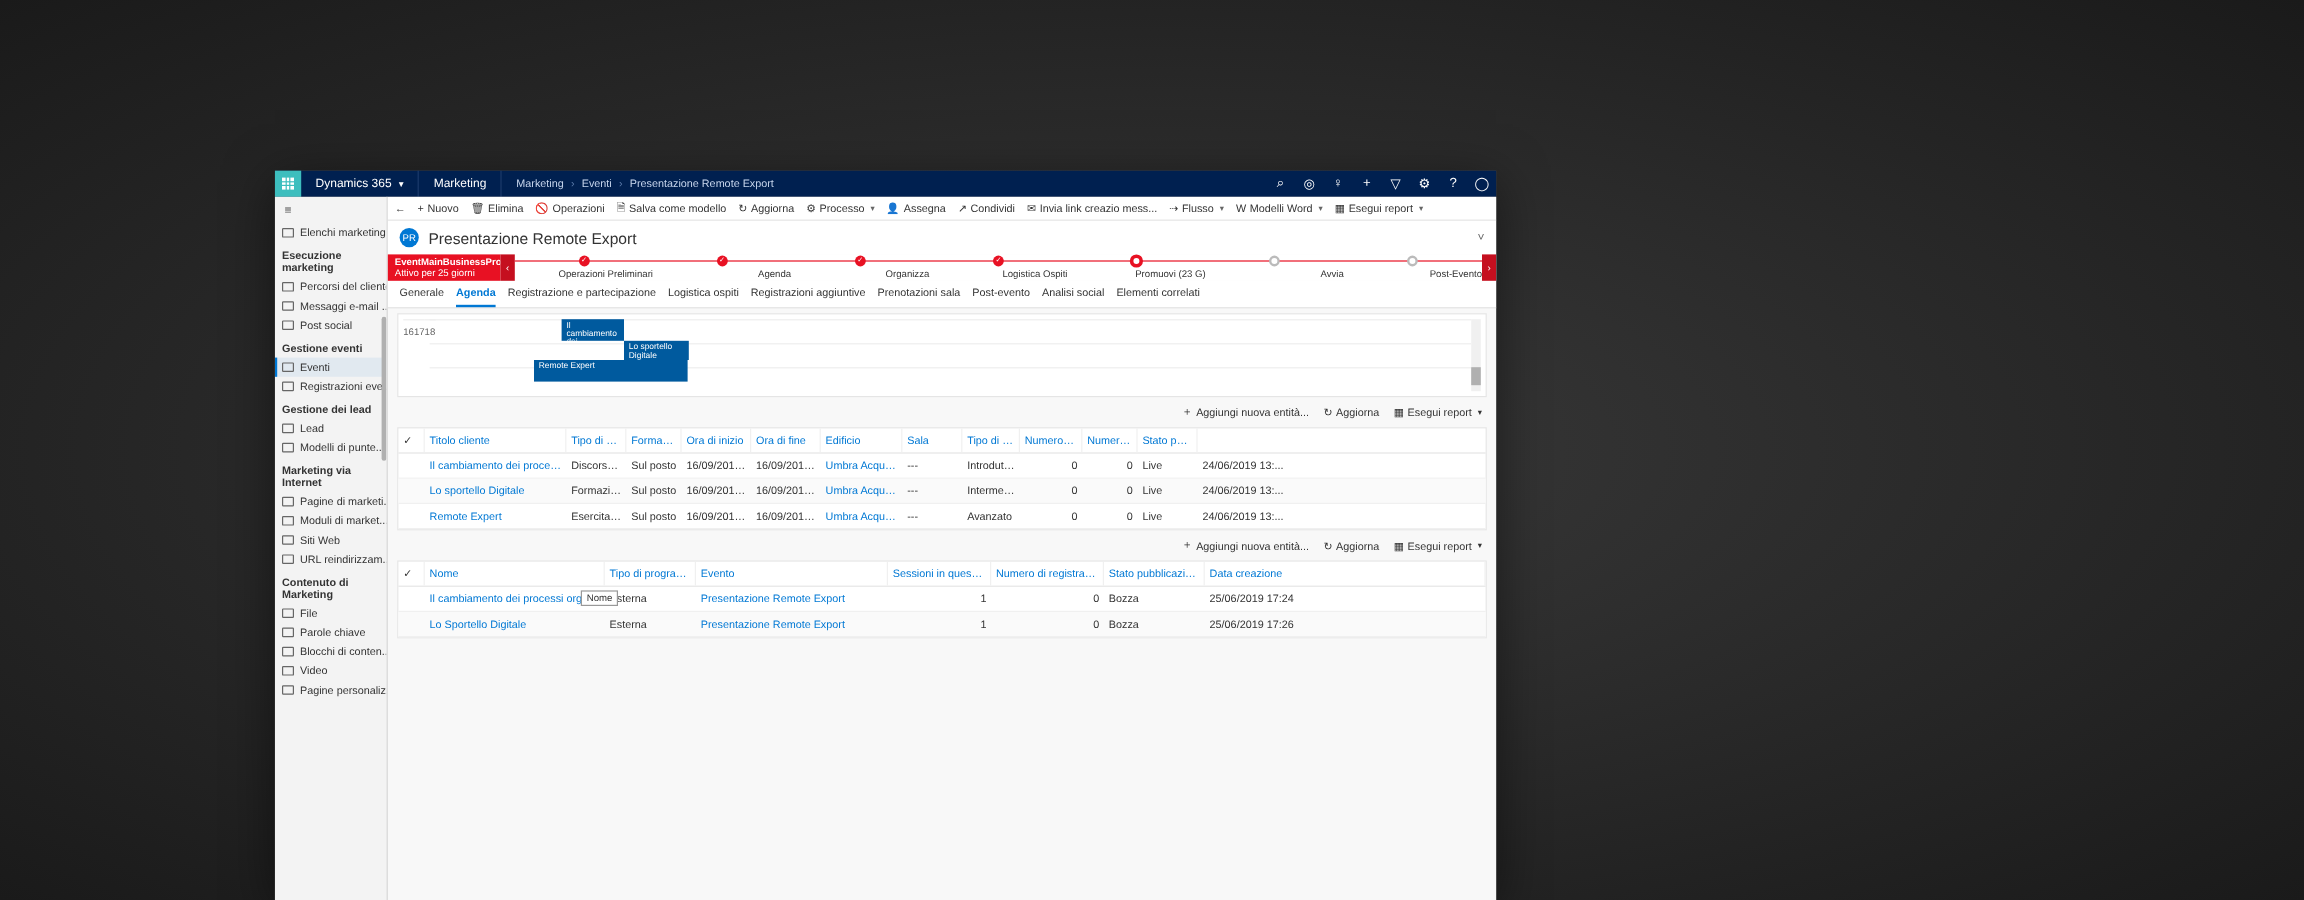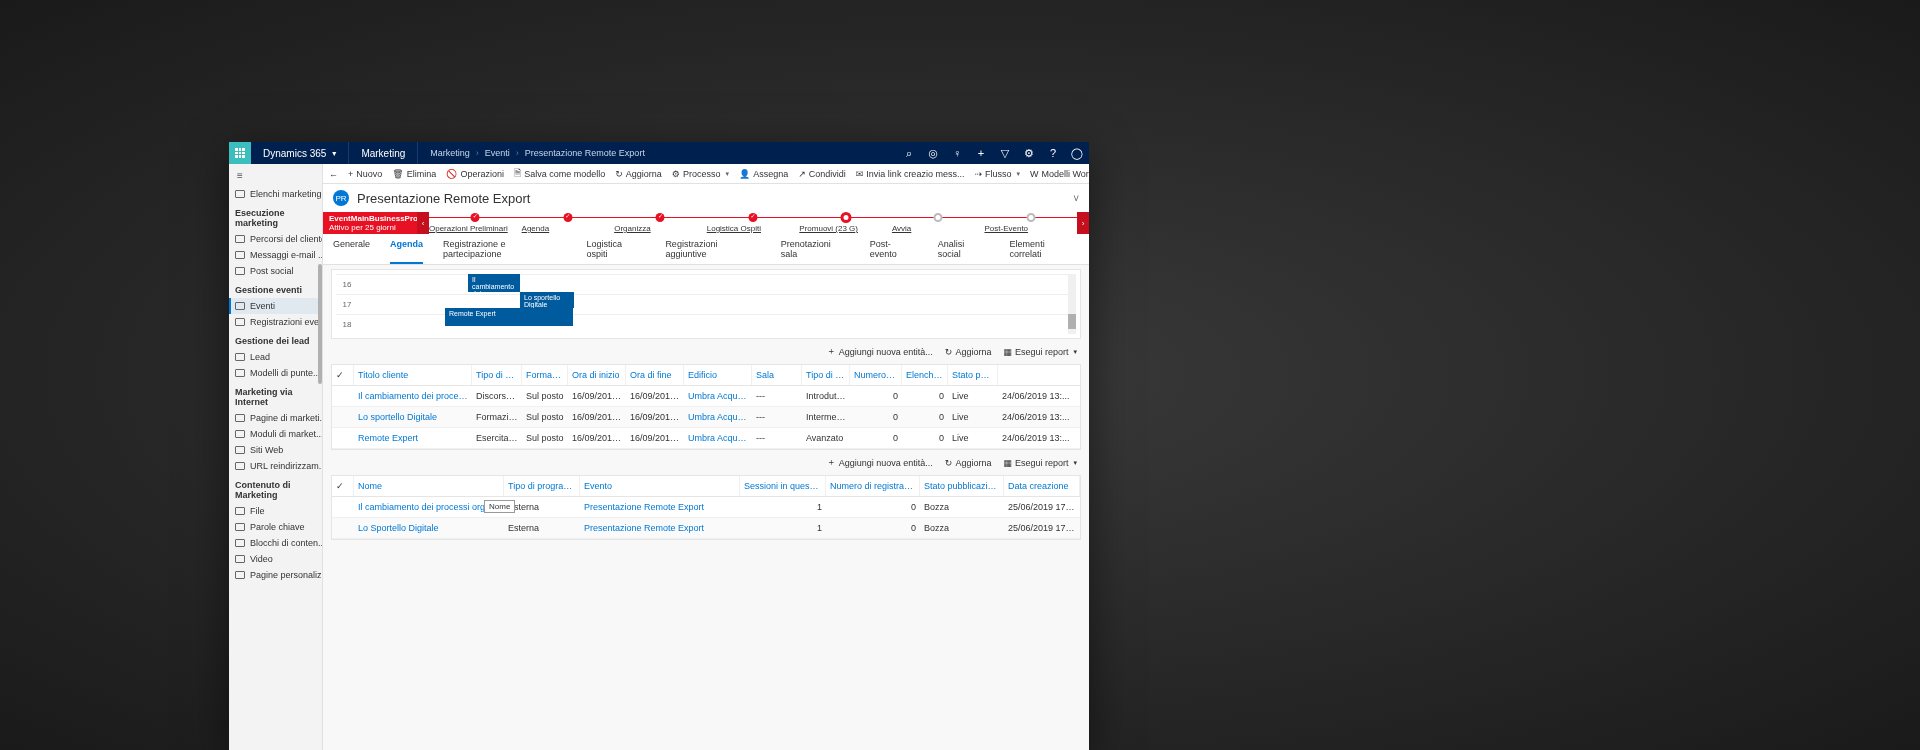--- a/index.html
+++ b/index.html
@@ -1,17 +1,17 @@
 <!DOCTYPE html>
 <html><head>
 <meta charset="utf-8">
 <style>
 * { margin: 0; padding: 0; box-sizing: border-box; font-family: 'Segoe UI', Tahoma, sans-serif; }
 body { background: radial-gradient(ellipse at center, #3a3a3a 0%, #1a1a1a 100%); width: 1920px; height: 750px; overflow: hidden; }
-.app-window { position: absolute; left: 229px; top: 142px; width: 860px; height: 608px; background: #404040; box-shadow: 0 10px 40px rgba(0,0,0,0.5); overflow: hidden; }
+.app-window { position: absolute; left: 229px; top: 142px; width: 1018px; height: 608px; background: #404040; box-shadow: 0 10px 40px rgba(0,0,0,0.5); overflow: hidden; }
 
 
 .top-bar { height: 22px; background: #002050; display: flex; align-items: center; color: #fff; font-size: 10px; }
 .waffle { width: 22px; height: 22px; background: #3dbebe; display: flex; align-items: center; justify-content: center; }
 .waffle-grid { width: 10px; height: 10px; display: grid; grid-template-columns: repeat(3,1fr); grid-template-rows: repeat(3,1fr); gap: 1px; }
 .waffle-grid span { background: #fff; }
 .brand { padding: 0 12px; border-right: 1px solid #1b3a6b; height: 100%; display: flex; align-items: center; }
 .brand .caret { margin-left: 6px; font-size: 8px; }
 .module { padding: 0 12px; border-right: 1px solid #1b3a6b; height: 100%; display: flex; align-items: center; }
 .breadcrumb { padding: 0 12px; display: flex; align-items: center; gap: 6px; font-size: 9px; color: #c6d5ec; }
@@ -45,38 +45,38 @@
 .rec-expand { margin-left: auto; font-size: 10px; color: #666; cursor: pointer; }
 
 
 .bpf { height: 22px; background: #fff; display: flex; align-items: center; position: relative; }
 .bpf-label { background: #e81123; color: #fff; font-size: 8px; padding: 2px 6px; height: 100%; display: flex; flex-direction: column; justify-content: center; width: 94px; }
 .bpf-label .l1 { font-weight: 600; }
 .bpf-nav { width: 12px; height: 100%; background: #c50f1f; color: #fff; display: flex; align-items: center; justify-content: center; font-size: 8px; cursor: pointer; }
 .bpf-nav.right { margin-left: auto; }
 .bpf-stages { flex: 1; display: flex; position: relative; height: 100%; }
 .bpf-line { position: absolute; top: 5px; left: 0; right: 0; height: 1px; background: #e81123; }
-.bpf-stage { flex: 1; text-align: left; position: relative; font-size: 8px; color: #333; padding-top: 12px; cursor: pointer; text-decoration: underline; }
+.bpf-stage { flex: 1; text-align: right; position: relative; font-size: 8px; color: #333; padding-top: 12px; cursor: pointer; }
 .bpf-dot { position: absolute; top: 1px; left: 50%; transform: translateX(-50%); width: 9px; height: 9px; border-radius: 50%; }
 .bpf-dot.done { background: #e81123; }
 .bpf-dot.done::after { content: '✓'; color: #fff; font-size: 6px; position: absolute; left: 2px; top: -1px; }
 .bpf-dot.current { background: #fff; border: 3px solid #e81123; width: 11px; height: 11px; top: 0; }
 .bpf-dot.pending { background: #fff; border: 2px solid #bbb; }
 
 
-.tabs { background: #fff; border-bottom: 1px solid #e1e1e1; display: flex; gap: 20px; padding: 0 10px; font-size: 9px; }
+.tabs { background: #fff; border-bottom: 1px solid #e1e1e1; display: flex; gap: 10px; padding: 0 10px; font-size: 9px; }
 .tab { padding: 5px 0; color: #333; cursor: pointer; }
 .tab.active { border-bottom: 2px solid #0078d4; color: #0078d4; font-weight: 600; }
 
 
 .content { padding: 4px 8px; }
 
 
 .cal-wrap { background: #fff; border: 1px solid #e5e5e5; padding: 4px; display: flex; }
-.cal-hours { width: 22px; display: flex; flex-direction: column; }
+.cal-hours { width: 22px; display: flex; flex-direction: row; }
 .cal-hour { height: 20px; font-size: 8px; color: #666; display: flex; align-items: center; justify-content: center; border-top: 1px solid #eee; }
 .cal-body { flex: 1; position: relative; height: 60px; }
 .cal-body .row { height: 20px; border-top: 1px solid #eee; }
 .cal-event { position: absolute; background: #005a9e; color: #fff; font-size: 7px; padding: 2px 4px; overflow: hidden; }
 .cal-scroll { width: 8px; background: #f0f0f0; position: relative; }
 .cal-scroll .thumb { position: absolute; top: 40px; width: 8px; height: 15px; background: #b0b0b0; }
 
 
 .subgrid-cmd { display: flex; justify-content: flex-end; gap: 12px; padding: 6px 4px; font-size: 9px; color: #333; }
 .subgrid-cmd .sc { display: flex; align-items: center; gap: 3px; cursor: pointer; }
@@ -359,21 +359,21 @@
             <div class="gh chk s-c0">✓</div>
             <div class="gh s-c1">Titolo cliente</div>
             <div class="gh s-c2">Tipo di s...</div>
             <div class="gh s-c3">Formato ...</div>
             <div class="gh s-c4">Ora di inizio</div>
             <div class="gh s-c5">Ora di fine</div>
             <div class="gh s-c6">Edificio</div>
             <div class="gh s-c7">Sala</div>
             <div class="gh s-c8">Tipo di p...</div>
             <div class="gh s-c9">Numero di r...</div>
-            <div class="gh s-c10">Elenchi ...</div>
+            <div class="gh s-c10">Numero ...</div>
             <div class="gh s-c11">Stato pu...</div>
           </div>
         <div id="sess-body">
             <div class="grid-row">
               <div class="gc chk s-c0"></div>
     <div class="gc link s-c1">Il cambiamento dei processi organizzativi gra...</div>
     <div class="gc s-c2">Discorso di ...</div>
     <div class="gc s-c3">Sul posto</div>
     <div class="gc s-c4">16/09/2019 16:...</div>
     <div class="gc s-c5">16/09/2019 16:...</div>

